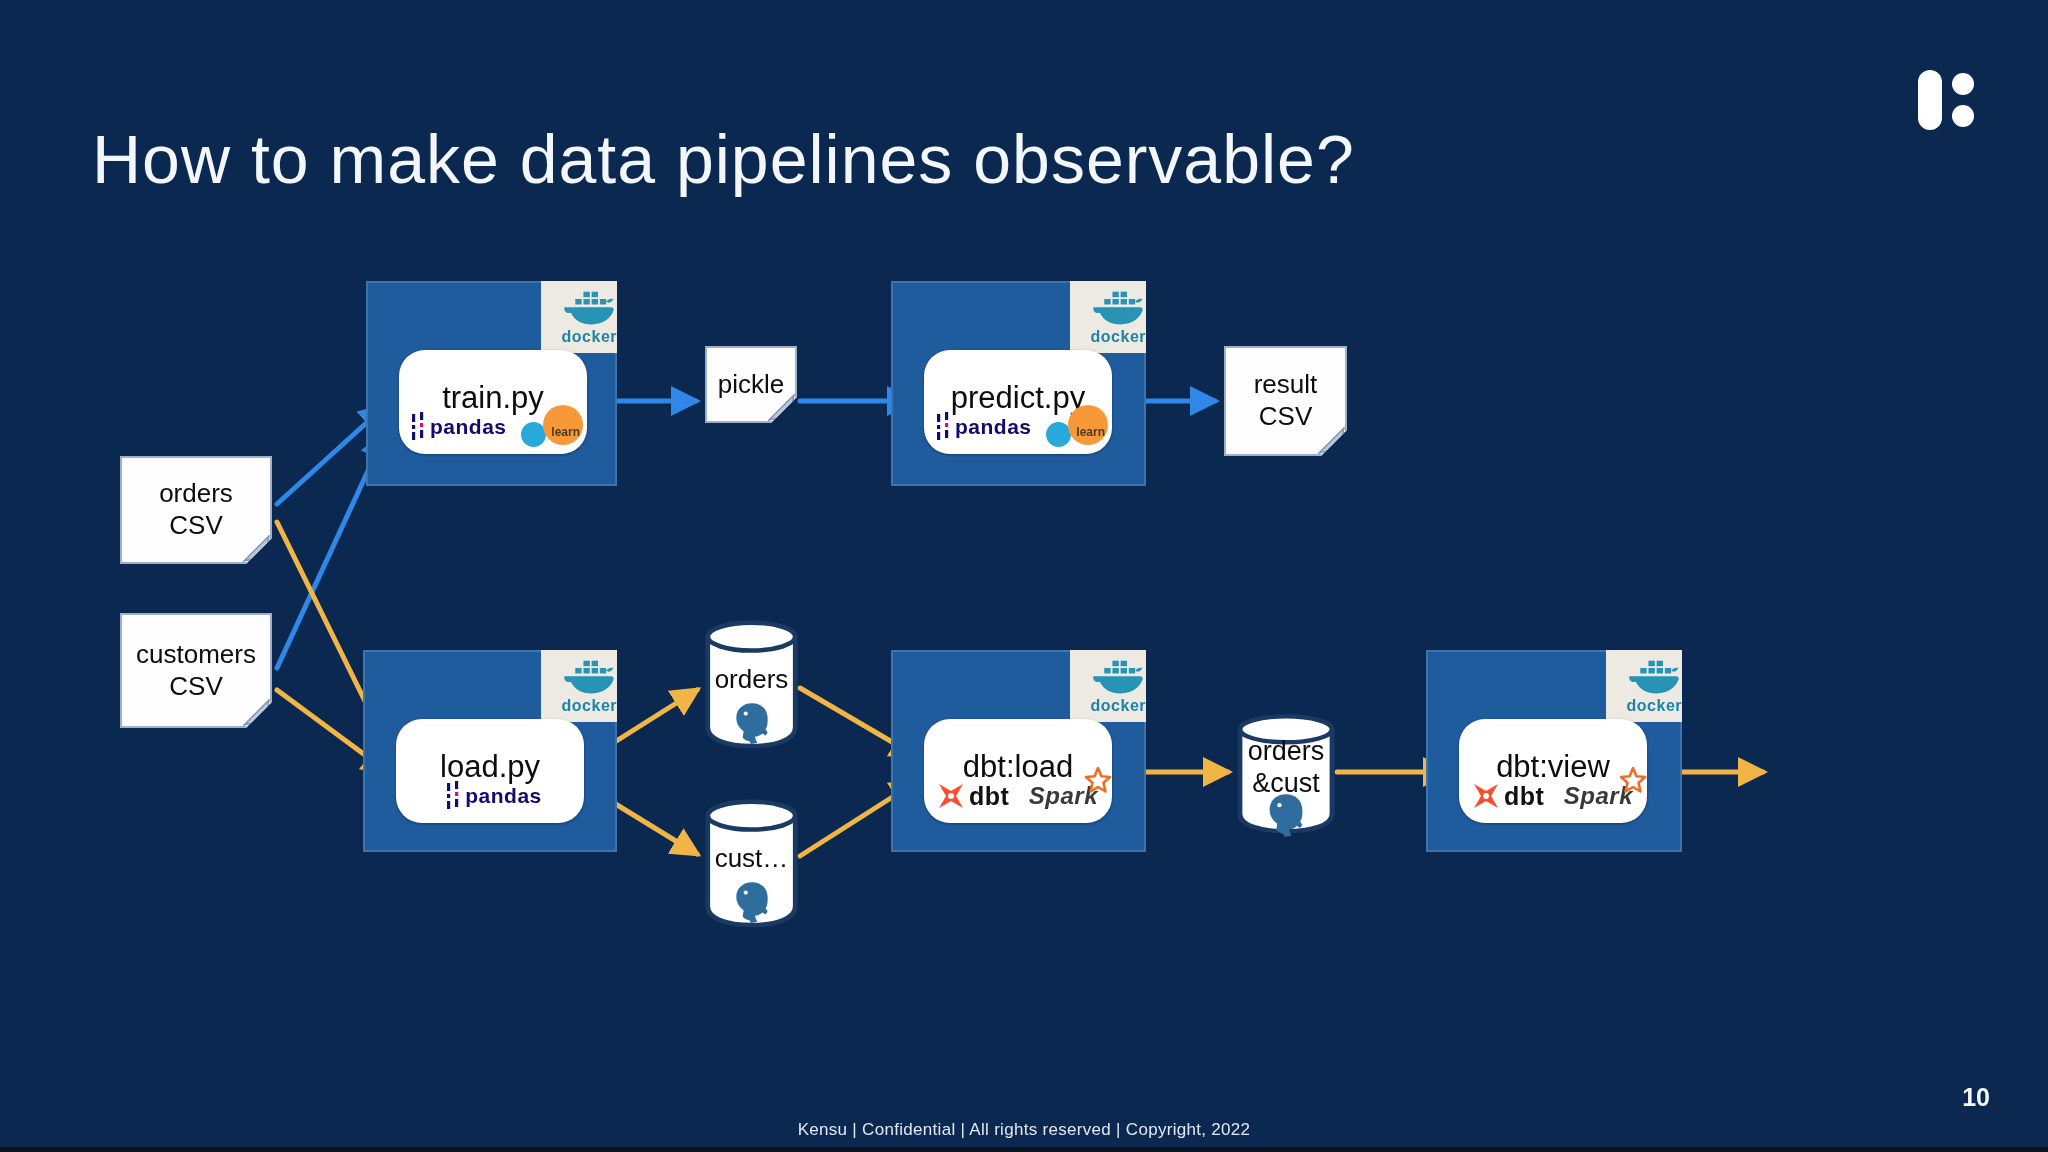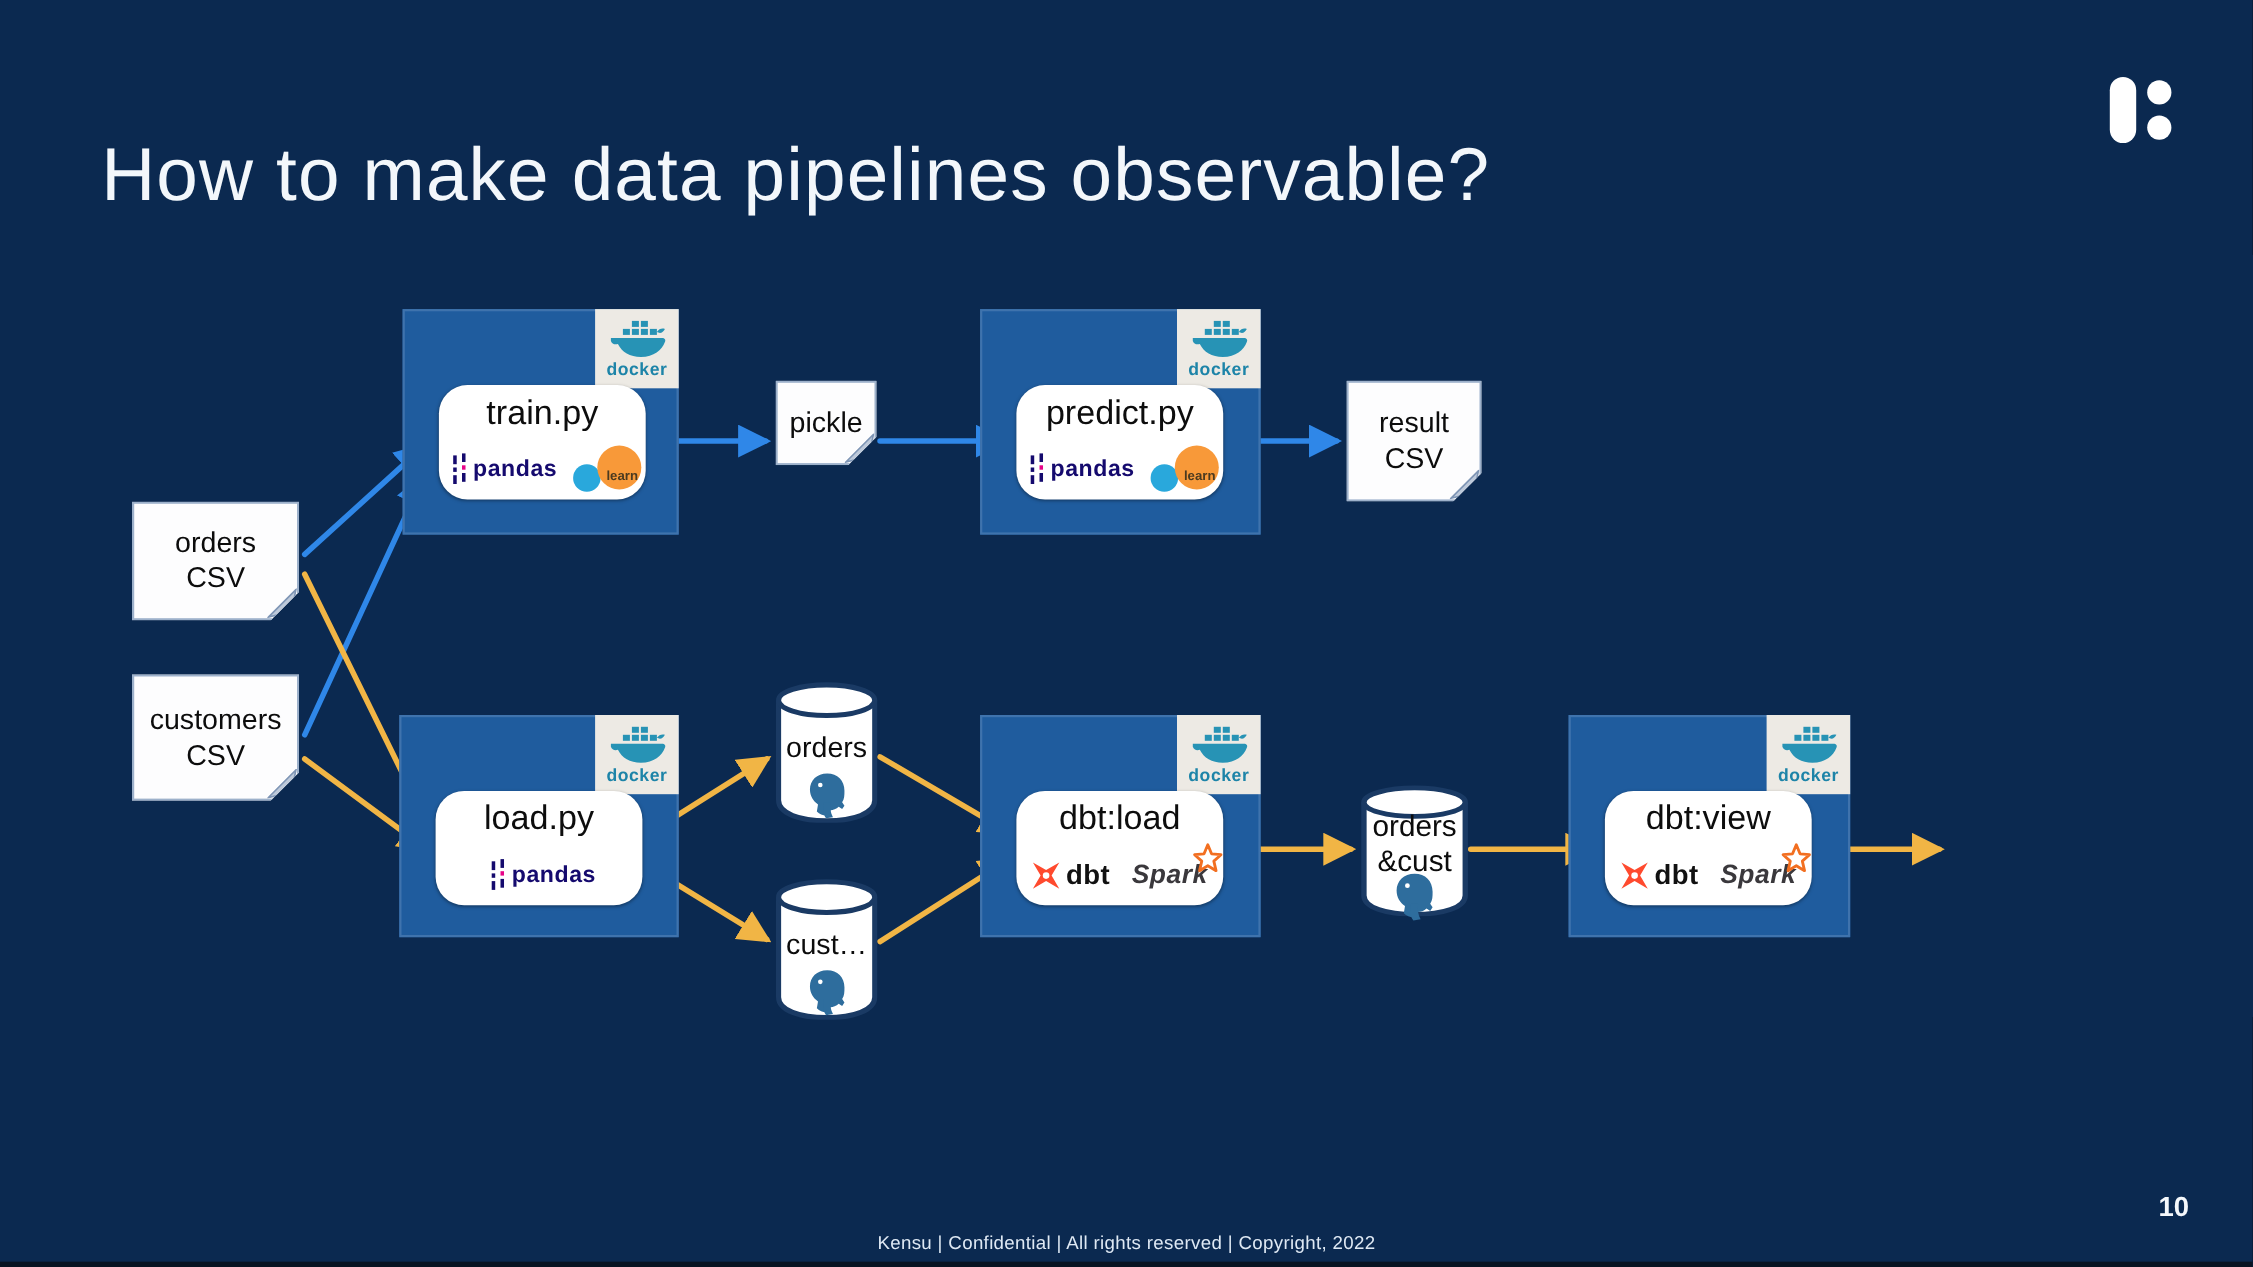--- a/index.html
+++ b/index.html
@@ -19,30 +19,30 @@
   .kensu-dot.d1{left:36px;top:7px;}
   .kensu-dot.d2{left:36px;top:39px;}
   
   .edges{position:absolute;left:0;top:0;}
   .edge-blue{stroke:#2f87e8;stroke-width:5;stroke-linecap:round;}
   .edge-yellow{stroke:#f1b545;stroke-width:5;stroke-linecap:round;}
   
   .docker-box{position:absolute;background:#1f5c9e;border:2px solid #3f73ad;box-sizing:border-box;}
   .docker-badge{
     position:absolute;top:-2px;right:-2px;width:76px;height:72px;background:#edeae4;
-    display:flex;flex-direction:column;align-items:center;justify-content:center;gap:0;
+    display:flex;flex-direction:column;align-items:flex-end;justify-content:center;gap:0;
   }
   .docker-badge svg{width:58px;height:40px;display:block;}
   .docker-word{color:#1d84a8;font-size:16px;font-weight:700;letter-spacing:.5px;line-height:1;}
   
   .pill{
     position:absolute;left:31px;top:67px;width:188px;height:104px;
     background:#ffffff;border-radius:26px;box-shadow:0 1px 3px rgba(0,0,0,.35);
   }
-  .pill-label{text-align:center;margin-top:7px;font-size:31px;color:#0d0d0d;}
+  .pill-label{text-align:center;margin-top:30px;font-size:31px;color:#0d0d0d;}
   .pill-logos{position:absolute;left:12px;right:4px;bottom:6px;height:42px;display:flex;align-items:center;justify-content:space-between;}
   .pill-logos.center{justify-content:center;}
   
   .pandas-logo{display:flex;align-items:center;gap:4px;}
   .pandas-logo svg{width:15px;height:30px;}
   .pandas-word{font-size:21px;font-weight:700;color:#150a6e;letter-spacing:.5px;}
   
   .sklearn-logo{position:relative;width:62px;height:44px;}
   .sk-orange{position:absolute;right:0;top:0;width:40px;height:40px;border-radius:50%;background:#f89939;}
   .sk-blue{position:absolute;left:0;bottom:2px;width:25px;height:25px;border-radius:50%;background:#29a8dc;}

